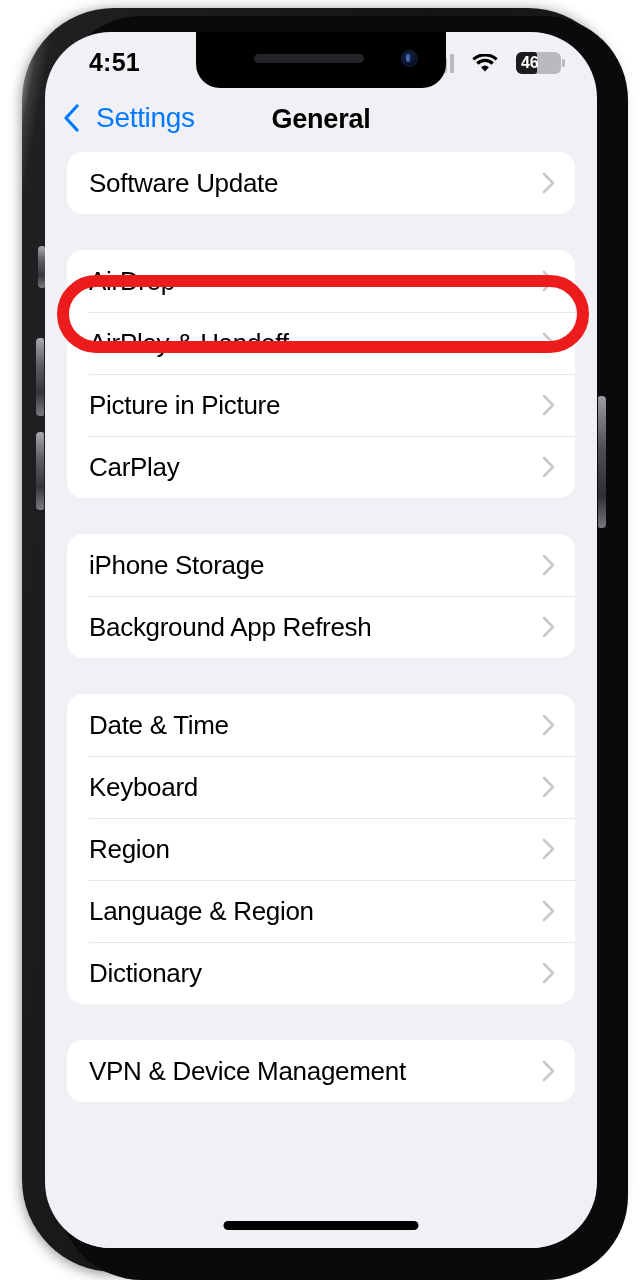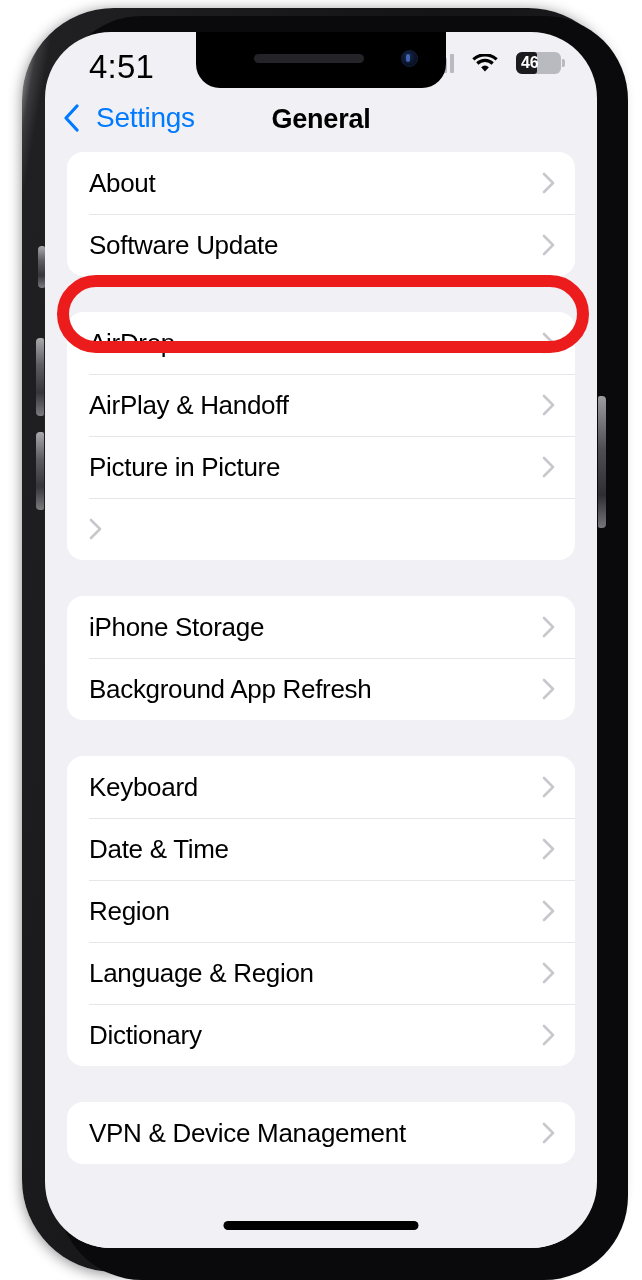--- a/index.html
+++ b/index.html
@@ -80,21 +80,21 @@
   }
 
   
   #status-bar {
     position: absolute; left:0; top:0;
     width: 100%; height: 62px;
     z-index: 30;
   }
   #status-time {
     position: absolute; left: 44px; top: 16px;
-    font-size: 33px; font-weight: 400;
+    font-size: 25px; font-weight: 700;
     color: #000; letter-spacing: .2px;
   }
   #status-right {
     position: absolute; right: 36px; top: 20px;
     display: flex; align-items: center; gap: 18px;
   }
   
   #cellular-icon { display:flex; align-items:flex-end; gap:2.5px; height:19px; }
   #cellular-icon i { display:block; width:4.5px; background:#000; border-radius:1px; }
   #cellular-icon i:nth-child(1){ height:7px; }
@@ -259,26 +259,20 @@
         <path d="M14 2 3 14l11 12" fill="none" stroke="#007aff" stroke-width="3.2" stroke-linecap="round" stroke-linejoin="round"></path>
       </svg>
       <span id="back-label">Settings</span>
     </div>
     <div id="nav-title">General</div>
   </div>
 
   <div id="settings-list">
       <div class="settings-group">
         <div class="settings-row">
-          <span class="row-label">About</span>
-          <svg class="row-chevron" viewBox="0 0 13 22">
-            <path d="M2 2l9 9-9 9" fill="none" stroke="#c7c7cc" stroke-width="2.6" stroke-linecap="round" stroke-linejoin="round"></path>
-          </svg>
-        </div>
-        <div class="settings-row">
           <span class="row-label">Software Update</span>
           <svg class="row-chevron" viewBox="0 0 13 22">
             <path d="M2 2l9 9-9 9" fill="none" stroke="#c7c7cc" stroke-width="2.6" stroke-linecap="round" stroke-linejoin="round"></path>
           </svg>
         </div>
       </div>
       <div class="settings-group">
         <div class="settings-row">
           <span class="row-label">AirDrop</span>
           <svg class="row-chevron" viewBox="0 0 13 22">
@@ -291,20 +285,21 @@
             <path d="M2 2l9 9-9 9" fill="none" stroke="#c7c7cc" stroke-width="2.6" stroke-linecap="round" stroke-linejoin="round"></path>
           </svg>
         </div>
         <div class="settings-row">
           <span class="row-label">Picture in Picture</span>
           <svg class="row-chevron" viewBox="0 0 13 22">
             <path d="M2 2l9 9-9 9" fill="none" stroke="#c7c7cc" stroke-width="2.6" stroke-linecap="round" stroke-linejoin="round"></path>
           </svg>
         </div>
         <div class="settings-row">
+          <span class="row-label">CarPlay</span>
           <svg class="row-chevron" viewBox="0 0 13 22">
             <path d="M2 2l9 9-9 9" fill="none" stroke="#c7c7cc" stroke-width="2.6" stroke-linecap="round" stroke-linejoin="round"></path>
           </svg>
         </div>
       </div>
       <div class="settings-group">
         <div class="settings-row">
           <span class="row-label">iPhone Storage</span>
           <svg class="row-chevron" viewBox="0 0 13 22">
             <path d="M2 2l9 9-9 9" fill="none" stroke="#c7c7cc" stroke-width="2.6" stroke-linecap="round" stroke-linejoin="round"></path>
@@ -312,27 +307,27 @@
         </div>
         <div class="settings-row">
           <span class="row-label">Background App Refresh</span>
           <svg class="row-chevron" viewBox="0 0 13 22">
             <path d="M2 2l9 9-9 9" fill="none" stroke="#c7c7cc" stroke-width="2.6" stroke-linecap="round" stroke-linejoin="round"></path>
           </svg>
         </div>
       </div>
       <div class="settings-group">
         <div class="settings-row">
+          <span class="row-label">Date &amp; Time</span>
+          <svg class="row-chevron" viewBox="0 0 13 22">
+            <path d="M2 2l9 9-9 9" fill="none" stroke="#c7c7cc" stroke-width="2.6" stroke-linecap="round" stroke-linejoin="round"></path>
+          </svg>
+        </div>
+        <div class="settings-row">
           <span class="row-label">Keyboard</span>
-          <svg class="row-chevron" viewBox="0 0 13 22">
-            <path d="M2 2l9 9-9 9" fill="none" stroke="#c7c7cc" stroke-width="2.6" stroke-linecap="round" stroke-linejoin="round"></path>
-          </svg>
-        </div>
-        <div class="settings-row">
-          <span class="row-label">Date &amp; Time</span>
           <svg class="row-chevron" viewBox="0 0 13 22">
             <path d="M2 2l9 9-9 9" fill="none" stroke="#c7c7cc" stroke-width="2.6" stroke-linecap="round" stroke-linejoin="round"></path>
           </svg>
         </div>
         <div class="settings-row">
           <span class="row-label">Region</span>
           <svg class="row-chevron" viewBox="0 0 13 22">
             <path d="M2 2l9 9-9 9" fill="none" stroke="#c7c7cc" stroke-width="2.6" stroke-linecap="round" stroke-linejoin="round"></path>
           </svg>
         </div>

